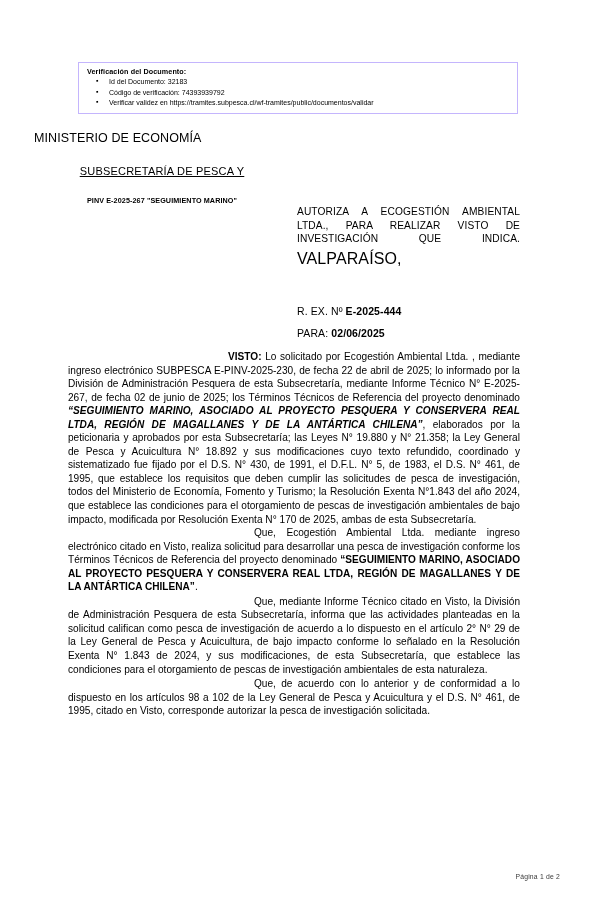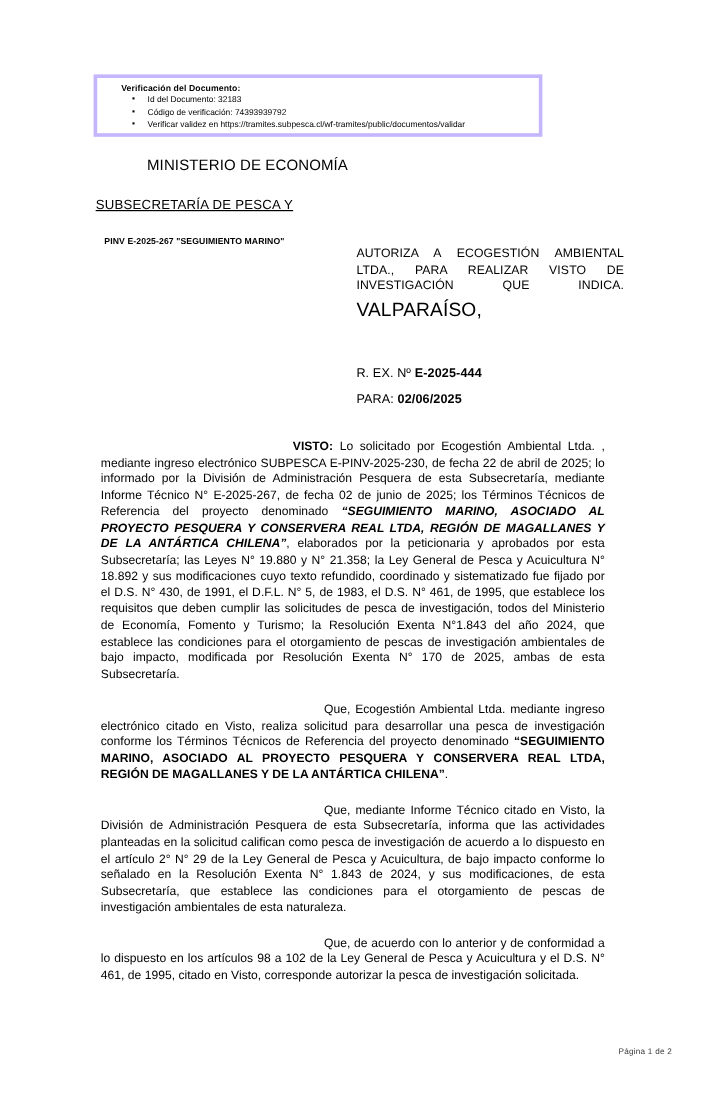--- a/index.html
+++ b/index.html
@@ -14,25 +14,25 @@
     font-family: "Liberation Sans", sans-serif;
     color: #000000;
     overflow: hidden;
   }
 
   
   #verification-box {
     position: absolute;
     left: 78px;
     top: 62px;
-    width: 374px;
+    width: 440px;
     height: 52px;
-    border: 3px solid #c4b5fd;
+    border: 1px solid #c4b5fd;
     box-sizing: border-box;
-    padding: 4px 0 0 20px;
+    padding: 4px 0 0 8px;
   }
   #verification-title {
     font-size: 7.2px;
     font-weight: bold;
     letter-spacing: 0.1px;
     line-height: 10px;
   }
   .verif-list {
     margin: 0;
     padding: 0;
@@ -52,21 +52,21 @@
     top: -1px;
     font-size: 7px;
   }
 
   
   #ministry-header {
     position: absolute;
     left: 34px;
     top: 131px;
     width: 256px;
-    text-align: right;
+    text-align: left;
   }
   .ministry-line {
     font-size: 12.5px;
     line-height: 15.5px;
     letter-spacing: 0.1px;
     white-space: nowrap;
   }
   #subsecretaria-block {
     position: absolute;
     left: 34px;
@@ -133,21 +133,21 @@
   #document-body {
     position: absolute;
     left: 68px;
     top: 350px;
     width: 452px;
   }
   .para {
     font-size: 10.1px;
     line-height: 13.55px;
     text-align: justify;
-    margin: 16px;
+    margin: 0;
     letter-spacing: 0.01px;
   }
   .indent-lead {
     display: inline-block;
     width: 160px;
   }
   .indent-lead-wide {
     display: inline-block;
     width: 186px;
   }

